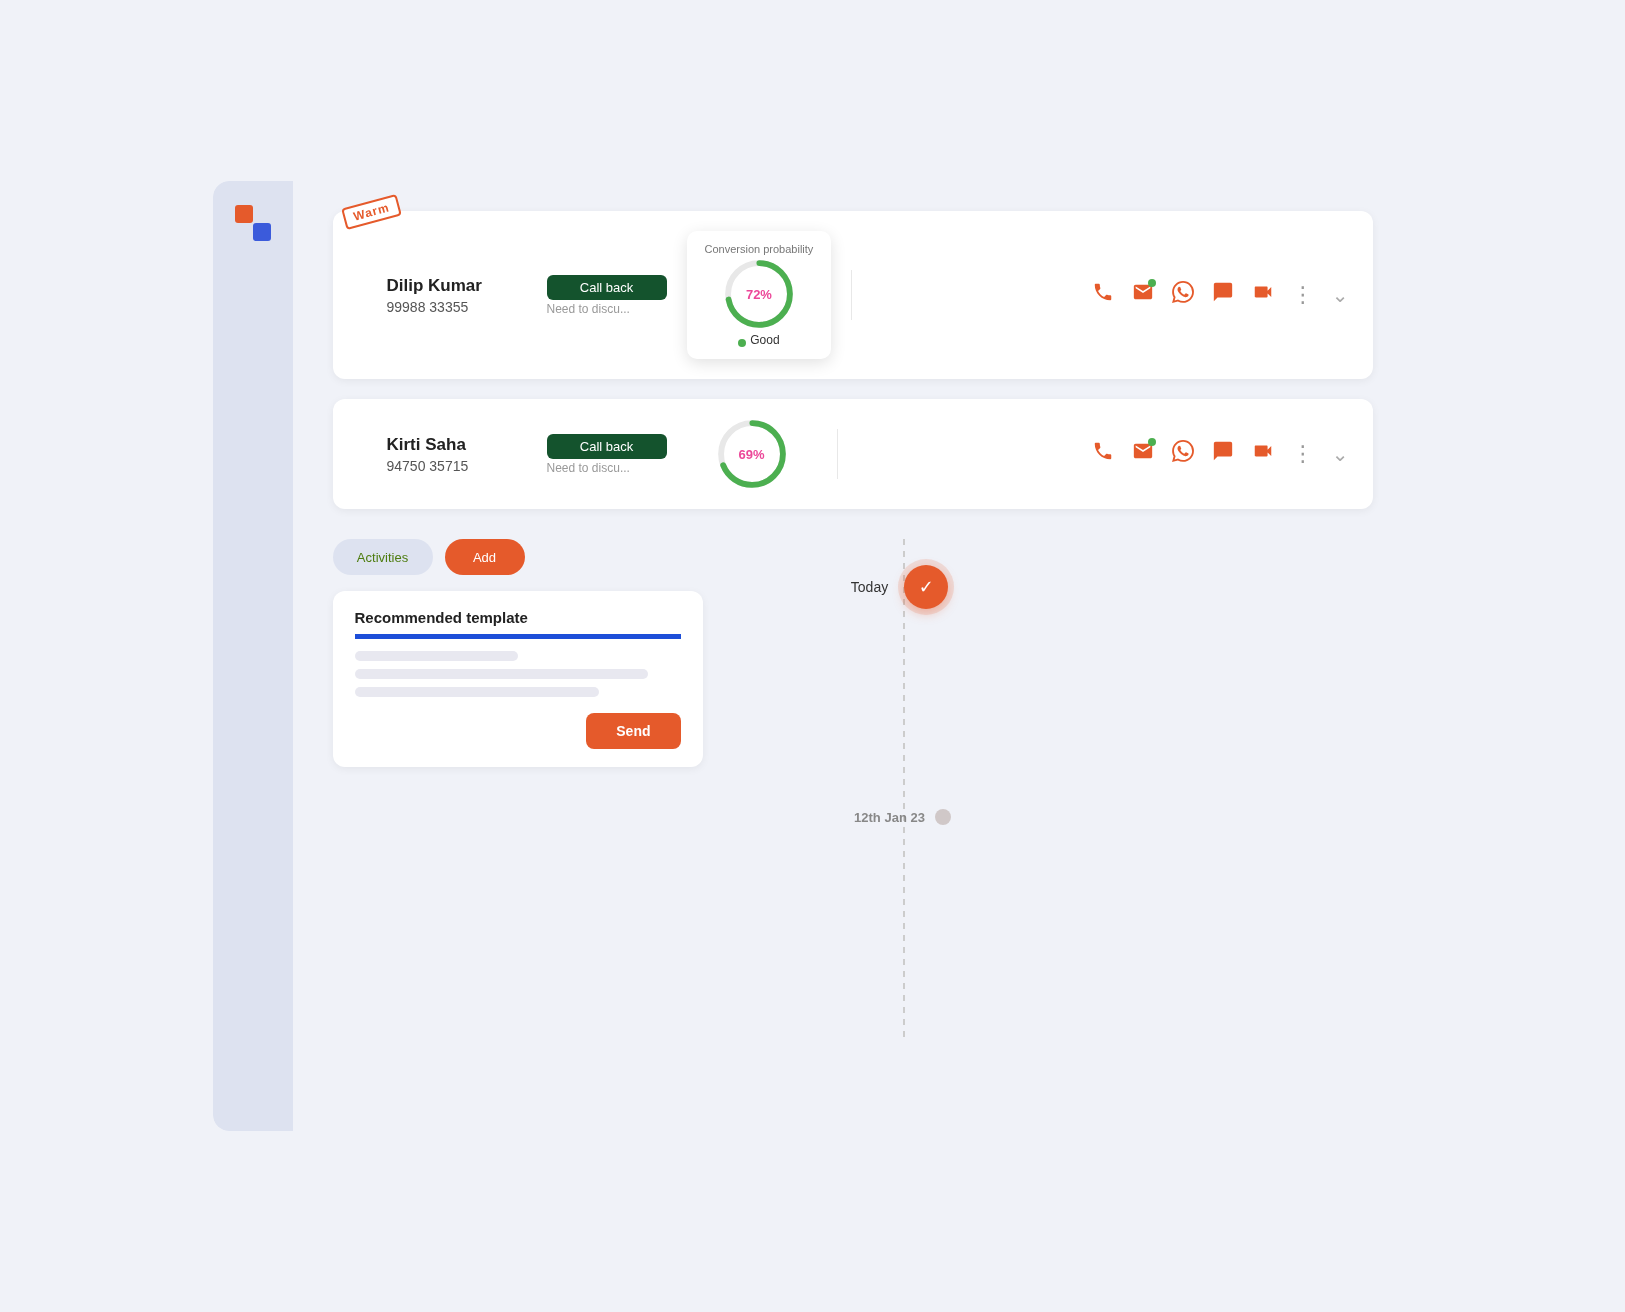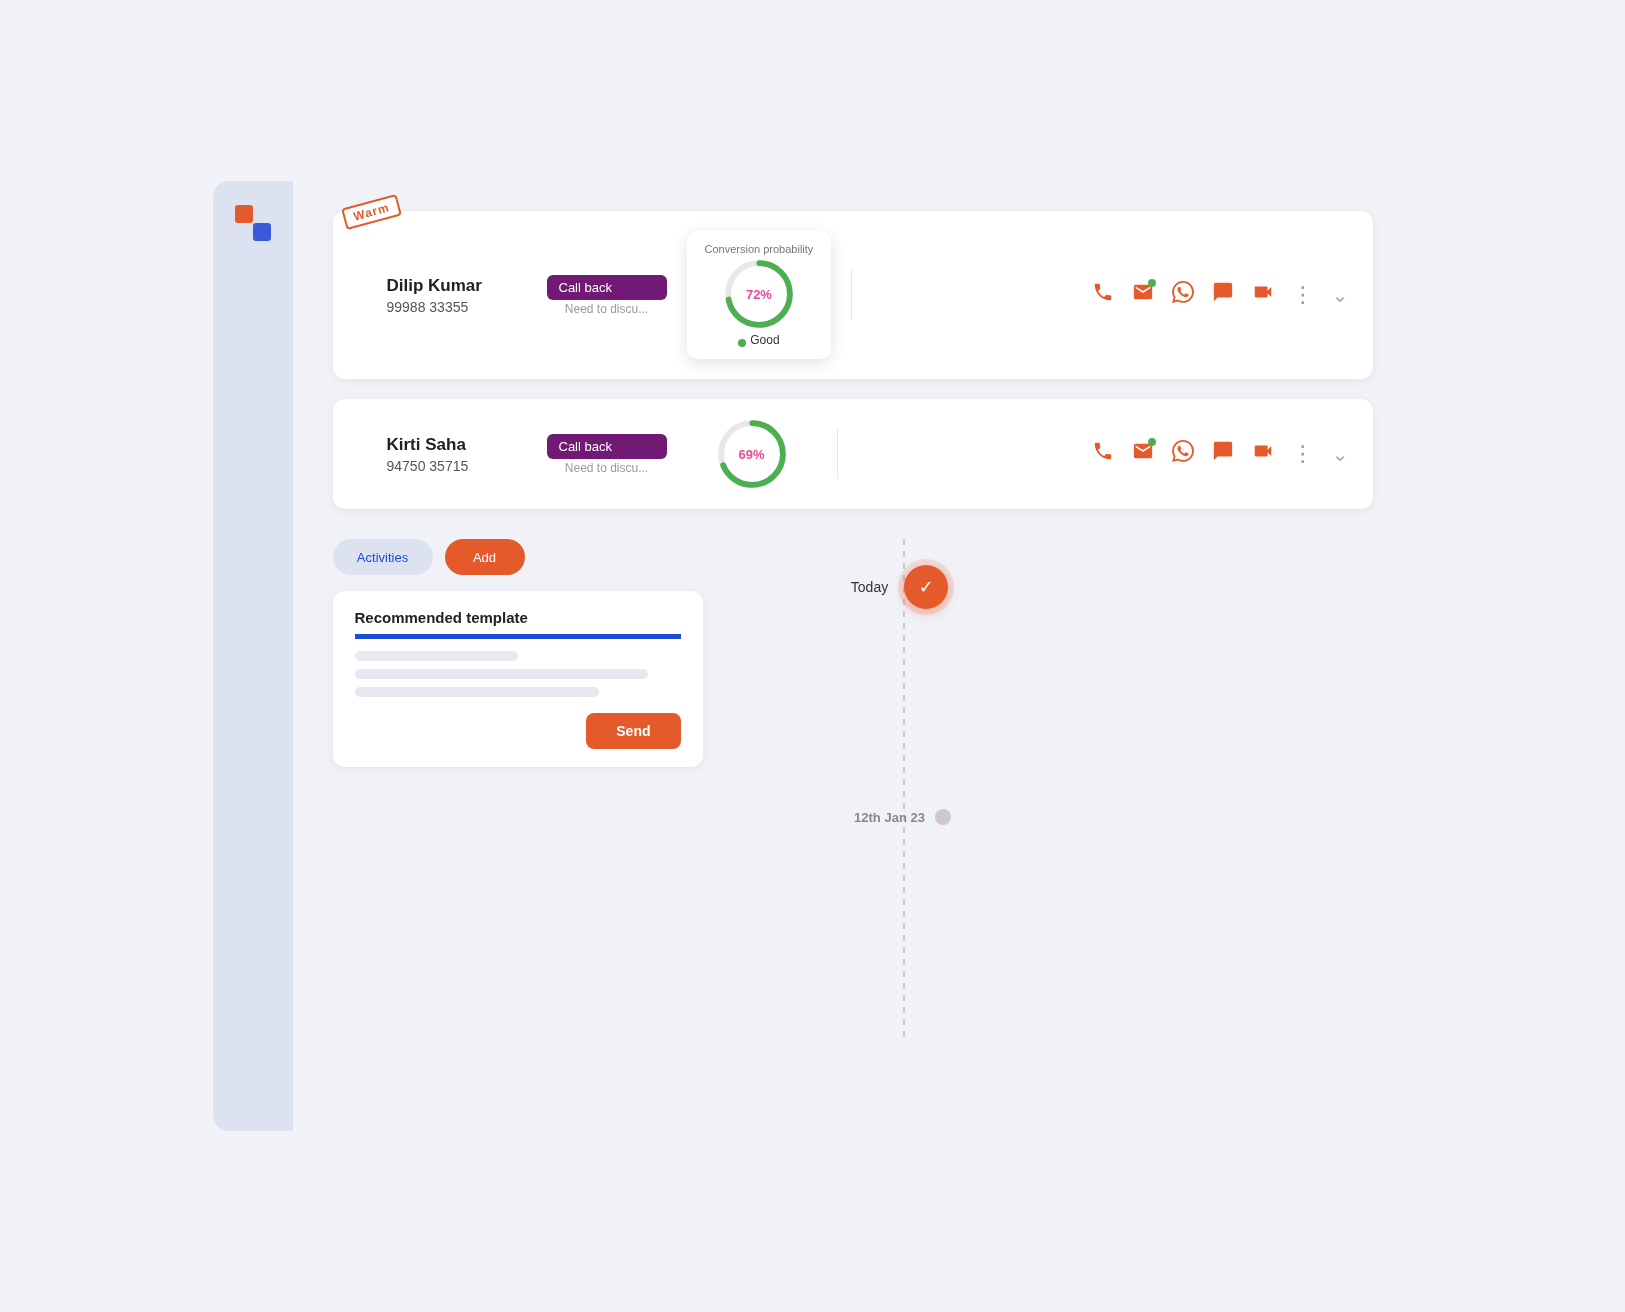--- a/index.html
+++ b/index.html
@@ -88,34 +88,35 @@
       color: #222;
     }
 
     .lead-phone {
       font-size: 14px;
       color: #555;
       margin-top: 3px;
     }
 
     .status-badge {
-      background: #701a75;
+      background: #14532d;
       color: #fff;
       border-radius: 6px;
       padding: 5px 12px;
       font-size: 13px;
       font-weight: 500;
+      text-align: center;
       min-width: 120px;
     }
 
     .status-subtitle {
       color: #999;
       font-size: 12px;
       margin-top: 2px;
-      text-align: center;
+      text-align: left;
     }
 
     .status-wrapper {
       display: flex;
       flex-direction: column;
     }
 
     
     .conversion-wrapper {
       display: flex;
@@ -224,21 +225,21 @@
 
     
     .tabs-row {
       display: flex;
       gap: 12px;
       margin-bottom: 8px;
     }
 
     .tab-btn-inactive {
       background: #dde2f0;
-      color: #1d4ed8;
+      color: #4d7c0f;
       border: none;
       border-radius: 20px;
       padding: 8px 22px;
       font-size: 13px;
       cursor: pointer;
       min-width: 100px;
       height: 36px;
     }
 
     .tab-btn-active {

